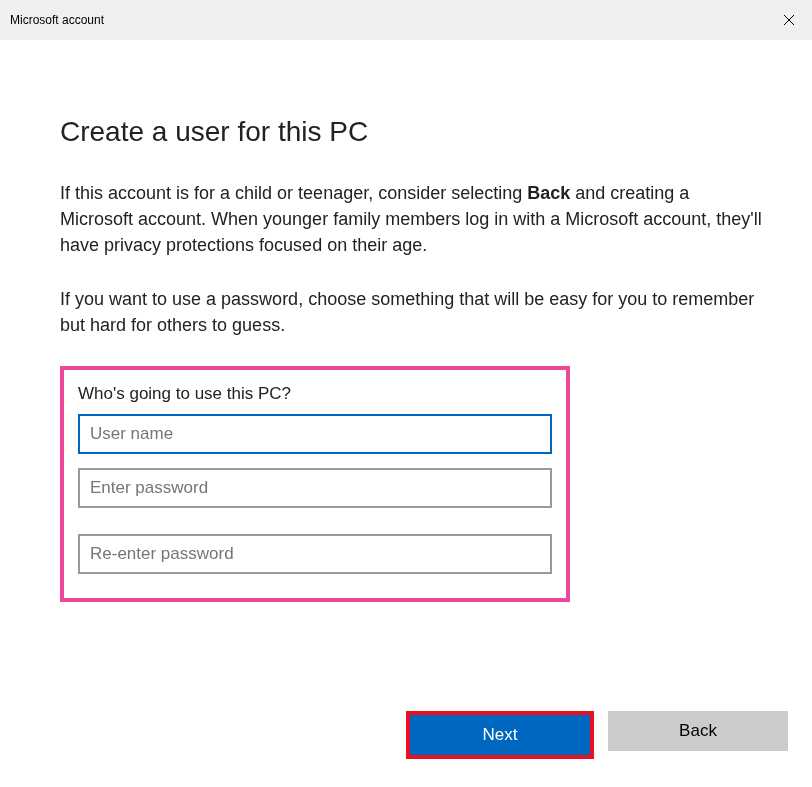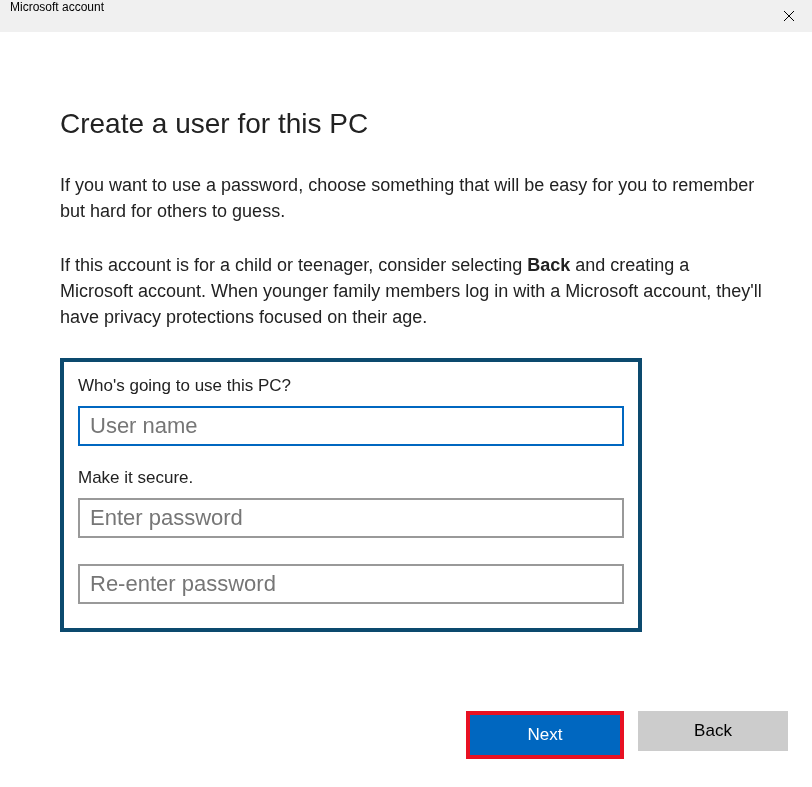--- a/index.html
+++ b/index.html
@@ -4,23 +4,24 @@
   <style>
     * { box-sizing: border-box; margin: 0; padding: 0; }
     body {
       font-family: "Segoe UI", Tahoma, sans-serif;
       background: #ffffff;
       width: 812px;
       height: 787px;
       overflow: hidden;
     }
     .titlebar {
-      height: 32px;
+      height: 40px;
       background: #f0f0f0;
       display: flex;
+      align-items: center;
       justify-content: space-between;
       padding-left: 10px;
     }
     .titlebar-title {
       font-size: 12px;
       color: #000;
     }
     .close-btn {
       width: 46px;
       height: 32px;
@@ -41,41 +42,41 @@
       margin-bottom: 32px;
     }
     .para {
       font-size: 18px;
       color: #222;
       line-height: 1.45;
       margin-bottom: 28px;
     }
     .para b { font-weight: 600; }
     .form-block {
-      border: 4px solid #0c4a6e;
+      border: 4px solid #ec4899;
       padding: 12px 14px 24px 14px;
-      width: 582px;
+      width: 510px;
       margin-top: 8px;
     }
     .section-label {
       font-size: 17px;
       color: #222;
       margin-bottom: 10px;
       margin-top: 2px;
     }
     .section-label2 {
       font-size: 17px;
       color: #222;
       margin-top: 22px;
       margin-bottom: 10px;
     }
     .text-input {
       width: 100%;
       height: 40px;
-      font-size: 22px;
+      font-size: 17px;
       padding: 0 10px;
       color: #701a75;
       border: 2px solid #999;
       outline: none;
       font-family: inherit;
     }
     .text-input.focused {
       border: 2px solid #0067c0;
     }
     .text-input + .text-input { margin-top: 14px; }
@@ -85,21 +86,21 @@
       bottom: 28px;
       right: 24px;
       display: flex;
       gap: 14px;
     }
     .btn-wrap-highlight {
       border: 4px solid #e81123;
       display: inline-block;
     }
     .btn {
-      width: 150px;
+      width: 180px;
       height: 40px;
       font-size: 17px;
       font-family: inherit;
       border: none;
       cursor: pointer;
       display: flex;
       align-items: center;
       justify-content: center;
     }
     .btn-primary {
@@ -120,30 +121,29 @@
     <svg viewBox="0 0 10 10">
         <line x1="0" y1="0" x2="10" y2="10" stroke="#000" stroke-width="1"></line>
         <line x1="10" y1="0" x2="0" y2="10" stroke="#000" stroke-width="1"></line>
       </svg>
   </div>
 </div>
 
 <div class="content">
   <h1 class="heading">Create a user for this PC</h1>
 
-  <p class="para">If you want to use a password, choose something that will be easy for you to remember but hard for others to guess.</p>
-
   <p class="para">
     <span>If this account is for a child or teenager, consider selecting </span><b>Back</b><span> and creating a Microsoft account. When younger family members log in with a Microsoft account, they'll have privacy protections focused on their age.</span>
   </p>
 
+  <p class="para">If you want to use a password, choose something that will be easy for you to remember but hard for others to guess.</p>
+
   <div class="form-block">
     <div class="section-label">Who's going to use this PC?</div>
     <input class="text-input focused" type="text" placeholder="User name" style="">
-    <div class="section-label2">Make it secure.</div>
     <input class="text-input" type="password" placeholder="Enter password" style="">
     <input class="text-input" type="password" style="margin-top: 26px;" placeholder="Re-enter password">
   </div>
 </div>
 
 <div class="button-row">
   <span class="btn-wrap-highlight">
     <button class="btn btn-primary">Next</button>
   </span>
   <button class="btn btn-secondary">Back</button>

